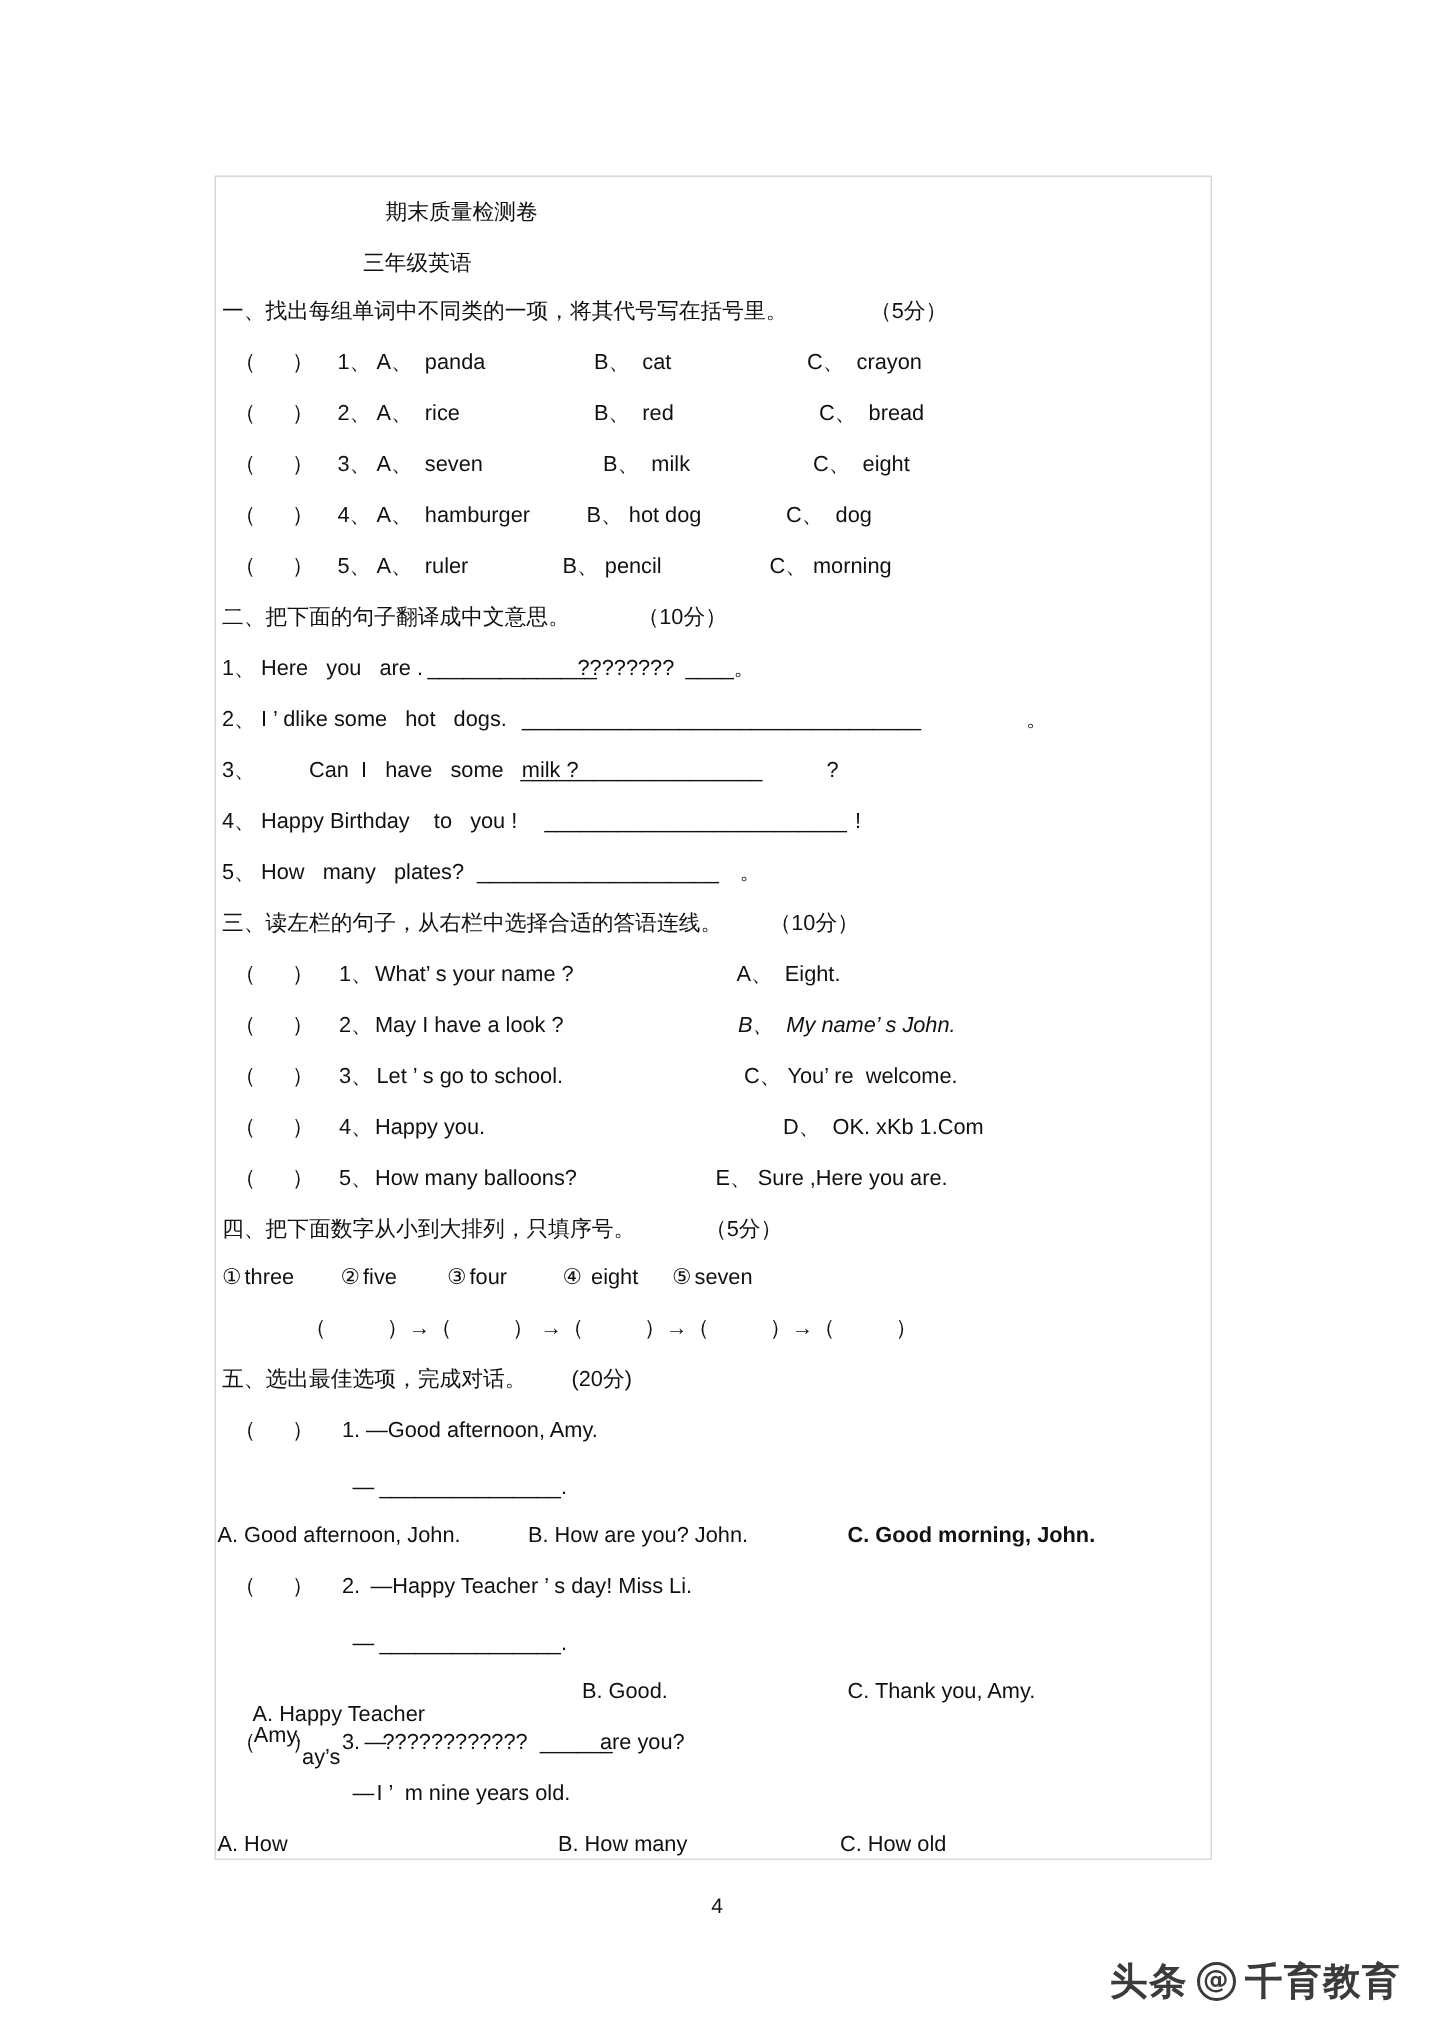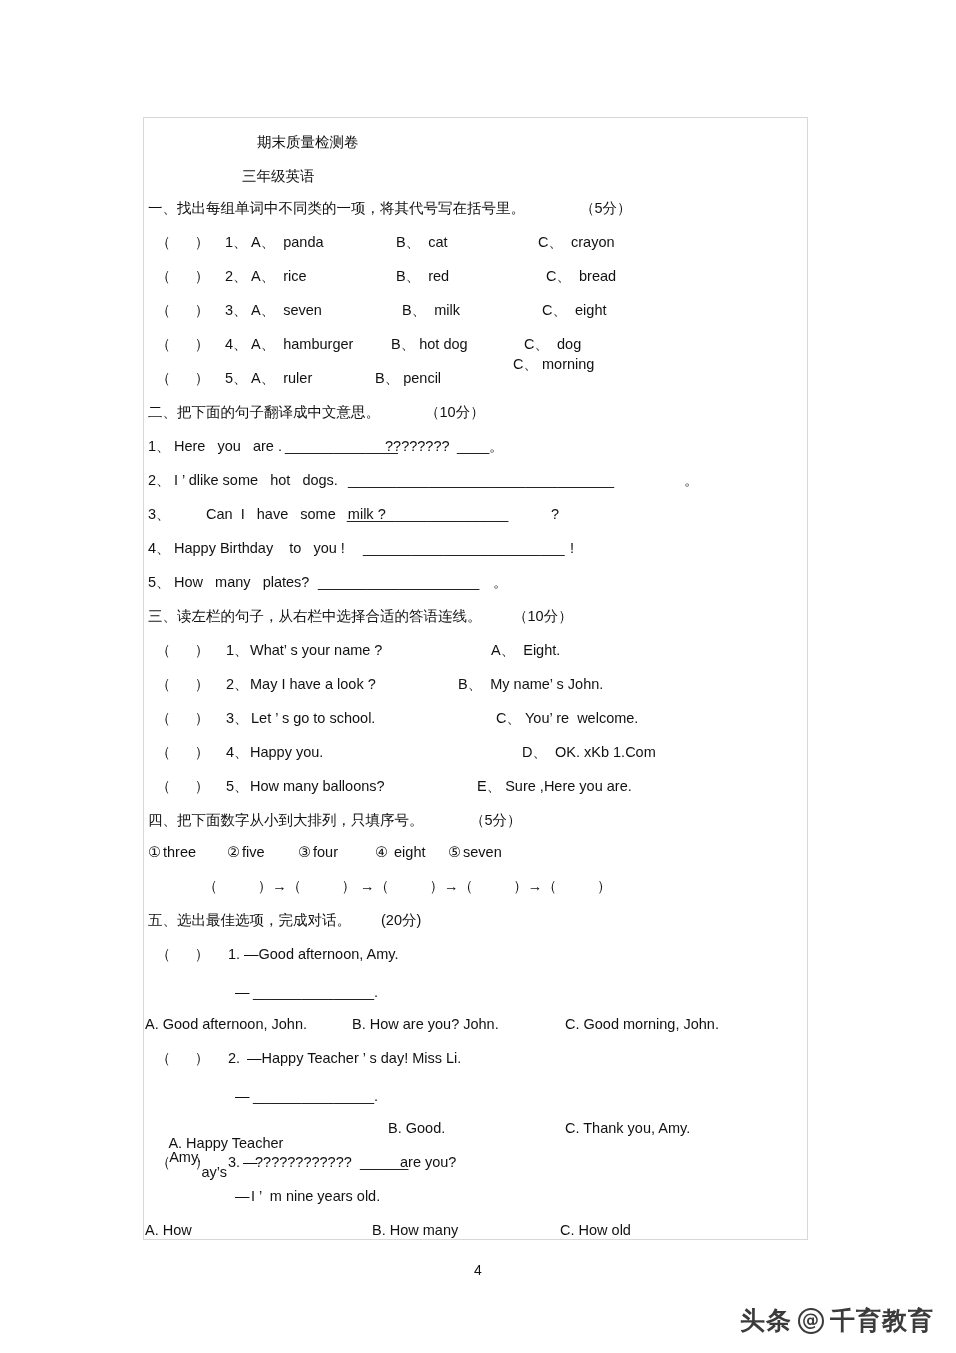--- a/index.html
+++ b/index.html
@@ -136,21 +136,21 @@
     <div class="row" style="left:82px; top:220px;">4、</div>
     <div class="row" style="left:108px; top:220px;">A、  hamburger</div>
     <div class="row" style="left:248px; top:220px;">B、 hot dog</div>
     <div class="row" style="left:381px; top:220px;">C、  dog</div>
   </div>
   <div>
     <div class="row" style="left:13px; top:254px;">（      ）</div>
     <div class="row" style="left:82px; top:254px;">5、</div>
     <div class="row" style="left:108px; top:254px;">A、  ruler</div>
     <div class="row" style="left:232px; top:254px;">B、 pencil</div>
-    <div class="row" style="left:370px; top:240px;text-align:right;">C、 morning</div>
+    <div class="row" style="left:370px; top:254px;text-align:right;">C、 morning</div>
   </div>
 
   <div class="row" style="left:5px; top:288px;">二、把下面的句子翻译成中文意思。</div>
   <div class="row" style="left:282px; top:288px;">（10分）</div>
 
   <div>
     <div class="row" style="left:5px; top:322px;">1、</div>
     <div class="row" style="left:31px; top:322px;">Here   you   are .</div>
     <div class="row" style="left:142px; top:322px;">______________</div>
     <div class="row" style="left:242px; top:322px;">????????</div>
@@ -192,21 +192,21 @@
   <div>
     <div class="row" style="left:13px; top:526px;">（      ）</div>
     <div class="row" style="left:83px; top:526px;">1、</div>
     <div class="row" style="left:107px; top:526px;">What’ s your name ?</div>
     <div class="row" style="left:348px; top:526px;">A、  Eight.</div>
   </div>
   <div>
     <div class="row" style="left:13px; top:560px;">（      ）</div>
     <div class="row" style="left:83px; top:560px;">2、</div>
     <div class="row" style="left:107px; top:560px;">May I have a look ?</div>
-    <div class="row" style="left:315px; top:560px;">B、  My name’ s John.</div>
+    <div class="row" style="left:349px; top:560px;font-style:italic;">B、  My name’ s John.</div>
   </div>
   <div>
     <div class="row" style="left:13px; top:594px;">（      ）</div>
     <div class="row" style="left:83px; top:594px;">3、</div>
     <div class="row" style="left:108px; top:594px;text-align:center;">Let ’ s go to school.</div>
     <div class="row" style="left:353px; top:594px;">C、 You’ re  welcome.</div>
   </div>
   <div>
     <div class="row" style="left:13px; top:628px;">（      ）</div>
     <div class="row" style="left:83px; top:628px;">4、</div>
@@ -242,21 +242,21 @@
   <div class="row" style="left:238px; top:796px;">(20分)</div>
 
   <div>
     <div class="row" style="left:13px; top:830px;">（      ）</div>
     <div class="row" style="left:85px; top:830px;">1.</div>
     <div class="row" style="left:101px; top:830px;">—Good afternoon, Amy.</div>
     <div class="row" style="left:92px; top:868px;">—</div>
     <div class="row" style="left:110px; top:868px;">_______________.</div>
     <div class="row" style="left:2px; top:900px;">A. Good afternoon, John.</div>
     <div class="row" style="left:209px; top:900px;">B. How are you? John.</div>
-    <div class="row" style="left:422px; top:900px;">C. Good morning, John.</div>
+    <div class="row" style="left:422px; top:900px;font-weight:bold;">C. Good morning, John.</div>
   </div>
 
   <div>
     <div class="row" style="left:13px; top:934px;">（      ）</div>
     <div class="row" style="left:85px; top:934px;">2.</div>
     <div class="row" style="left:104px; top:934px;">—Happy Teacher ’ s day! Miss Li.</div>
     <div class="row" style="left:92px; top:972px;">—</div>
     <div class="row" style="left:110px; top:972px;">_______________.</div>
 
     <div class="row" style="left:2px; top:1004px;">

